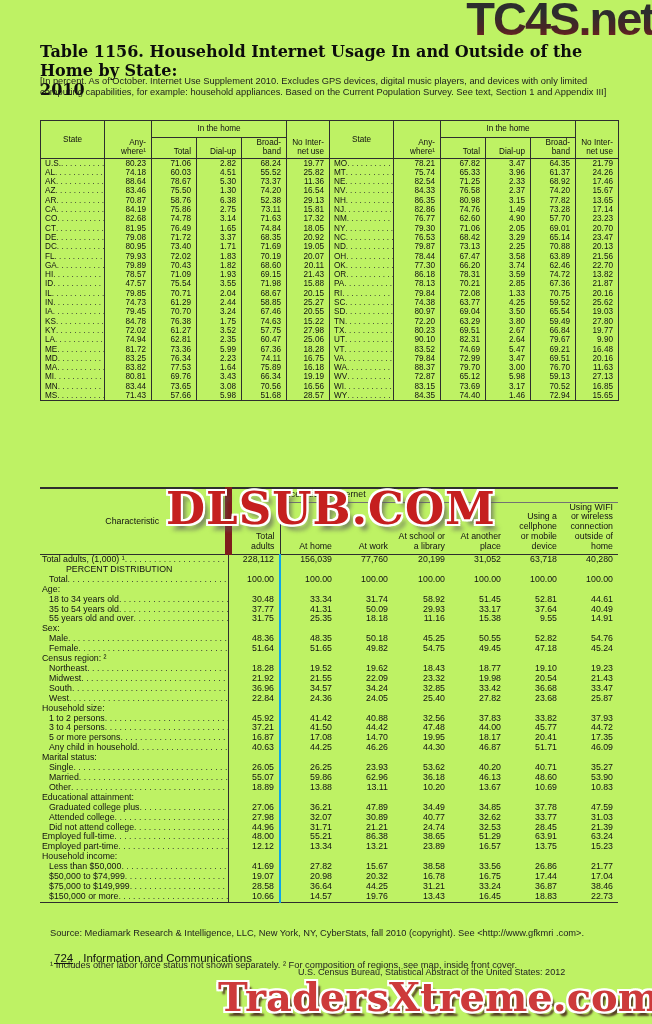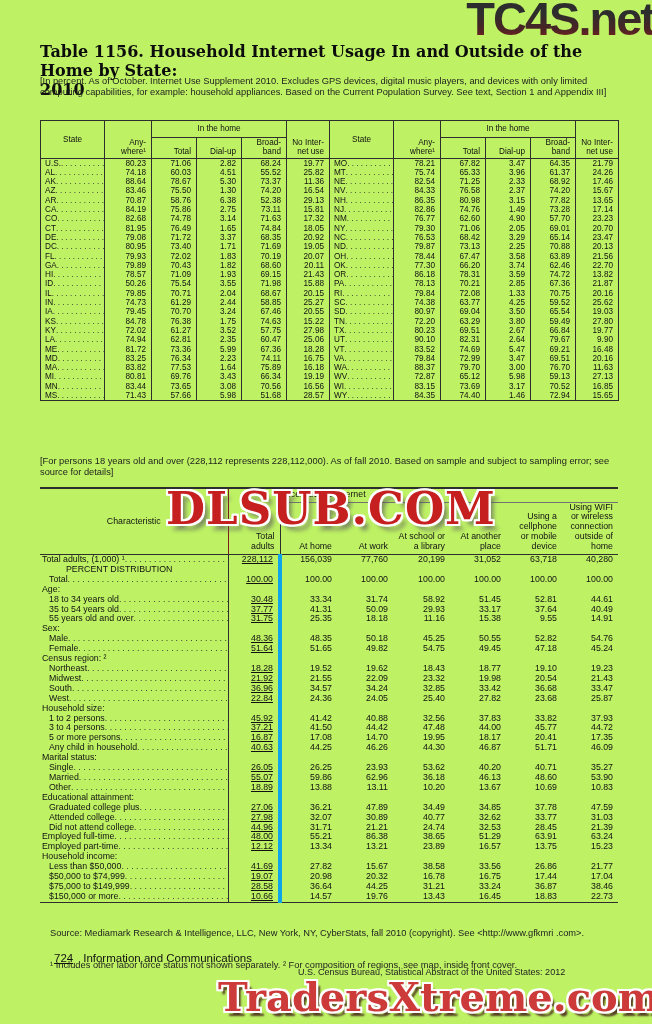--- a/index.html
+++ b/index.html
@@ -29,31 +29,31 @@
   .t1156 td.st { padding-left:4px; }
   .b { font-weight:700; }
   .lw { display:flex; overflow:hidden; }
   .lw > span:first-child { white-space:nowrap; }
   .lead { flex:1; overflow:hidden; white-space:nowrap; color:#333; }
 
   
   .t1157 { font-size:8.8px; border-top:2px solid #2e2e2e; border-bottom:1.5px solid #2e2e2e; }
   .t1157 th, .t1157 td { line-height:9.9px; font-weight:400; }
   .t1157 thead th { border-bottom:1px solid #2e2e2e; vertical-align:bottom; }
-  .t1157 .th-char { vertical-align:middle; border-right:1px solid #7f1d1d; }
+  .t1157 .th-char { vertical-align:middle; border-right:7px solid #7f1d1d; }
   .t1157 .th-gap  { border-right:1px solid #2e2e2e; border-bottom:none; }
   .t1157 .th-span { text-align:left; vertical-align:middle; height:14px;
                     border-bottom:1px solid #737373; }
   .t1157 .th-num { text-align:right; padding-right:5px; white-space:pre-line; padding-bottom:2px; }
   .t1157 .th-ta  { border-right:1px solid #2e2e2e; }
   .t1157 td.lab { border-right:1px solid #2e2e2e; padding-left:2px; }
   .t1157 td.lab.i1 { padding-left:9px; }
   .t1157 td.lab.ctr { padding-left:26px; }
   .t1157 td.v { text-align:right; padding-right:5px; }
-  .t1157 td.tadult { border-right:4px solid #0ea5e9;text-decoration:underline; }
+  .t1157 td.tadult { border-right:2px solid #0ea5e9; }
 
   
   .pgfoot { position:absolute; left:54px; top:952px; font-size:11.5px; color:#111; }
   .pgfoot .num { margin-right:10px;text-decoration:underline; }
   .census { position:absolute; left:298px; top:967px; font-size:9px; color:#222; }
 
   
   .wm-top { position:absolute; top:-9px; right:-2px;
             font-family:"Liberation Sans",sans-serif; font-weight:700; font-size:47px;
             letter-spacing:-2px;
@@ -435,21 +435,21 @@
           <td class="v">74.72</td>
           <td class="v">13.82</td>
         </tr>
         <tr>
           <td class="st">
             <div class="lw">
               <span>ID</span>
               <span class="lead"> . . . . . . . . . . . . . . . . . . . . . . . . . . . . . . . . . . . . . . . . . . . . . . . . . . . . . . . . . . . .</span>
             </div>
           </td>
-          <td class="v">50.26</td>
+          <td class="v">47.57</td>
           <td class="v">75.54</td>
           <td class="v">3.55</td>
           <td class="v">71.98</td>
           <td class="v">15.88</td>
           <td class="st">
             <div class="lw">
               <span>PA</span>
               <span class="lead"> . . . . . . . . . . . . . . . . . . . . . . . . . . . . . . . . . . . . . . . . . . . . . . . . . . . . . . . . . . . .</span>
             </div>
           </td>
@@ -744,21 +744,20 @@
           <td class="v">84.35</td>
           <td class="v">74.40</td>
           <td class="v">1.46</td>
           <td class="v">72.94</td>
           <td class="v">15.65</td>
         </tr>
       </tbody>
   </table>
 
 
-  <p class="abs headnote" style="top:456px;">[For persons 18 years old and over (228,112 represents 228,112,000). As of fall 2010. Based on sample and subject to sampling error; see source for details]</p>
 
   <table class="t1157 abs" style="top:487px;">
     <colgroup>
       <col style="width:188px">
         <col style="width:52px">
         <col style="width:57px">
       <col style="width:56px">
         <col style="width:57px">
         <col style="width:56px">
       <col style="width:56px">

